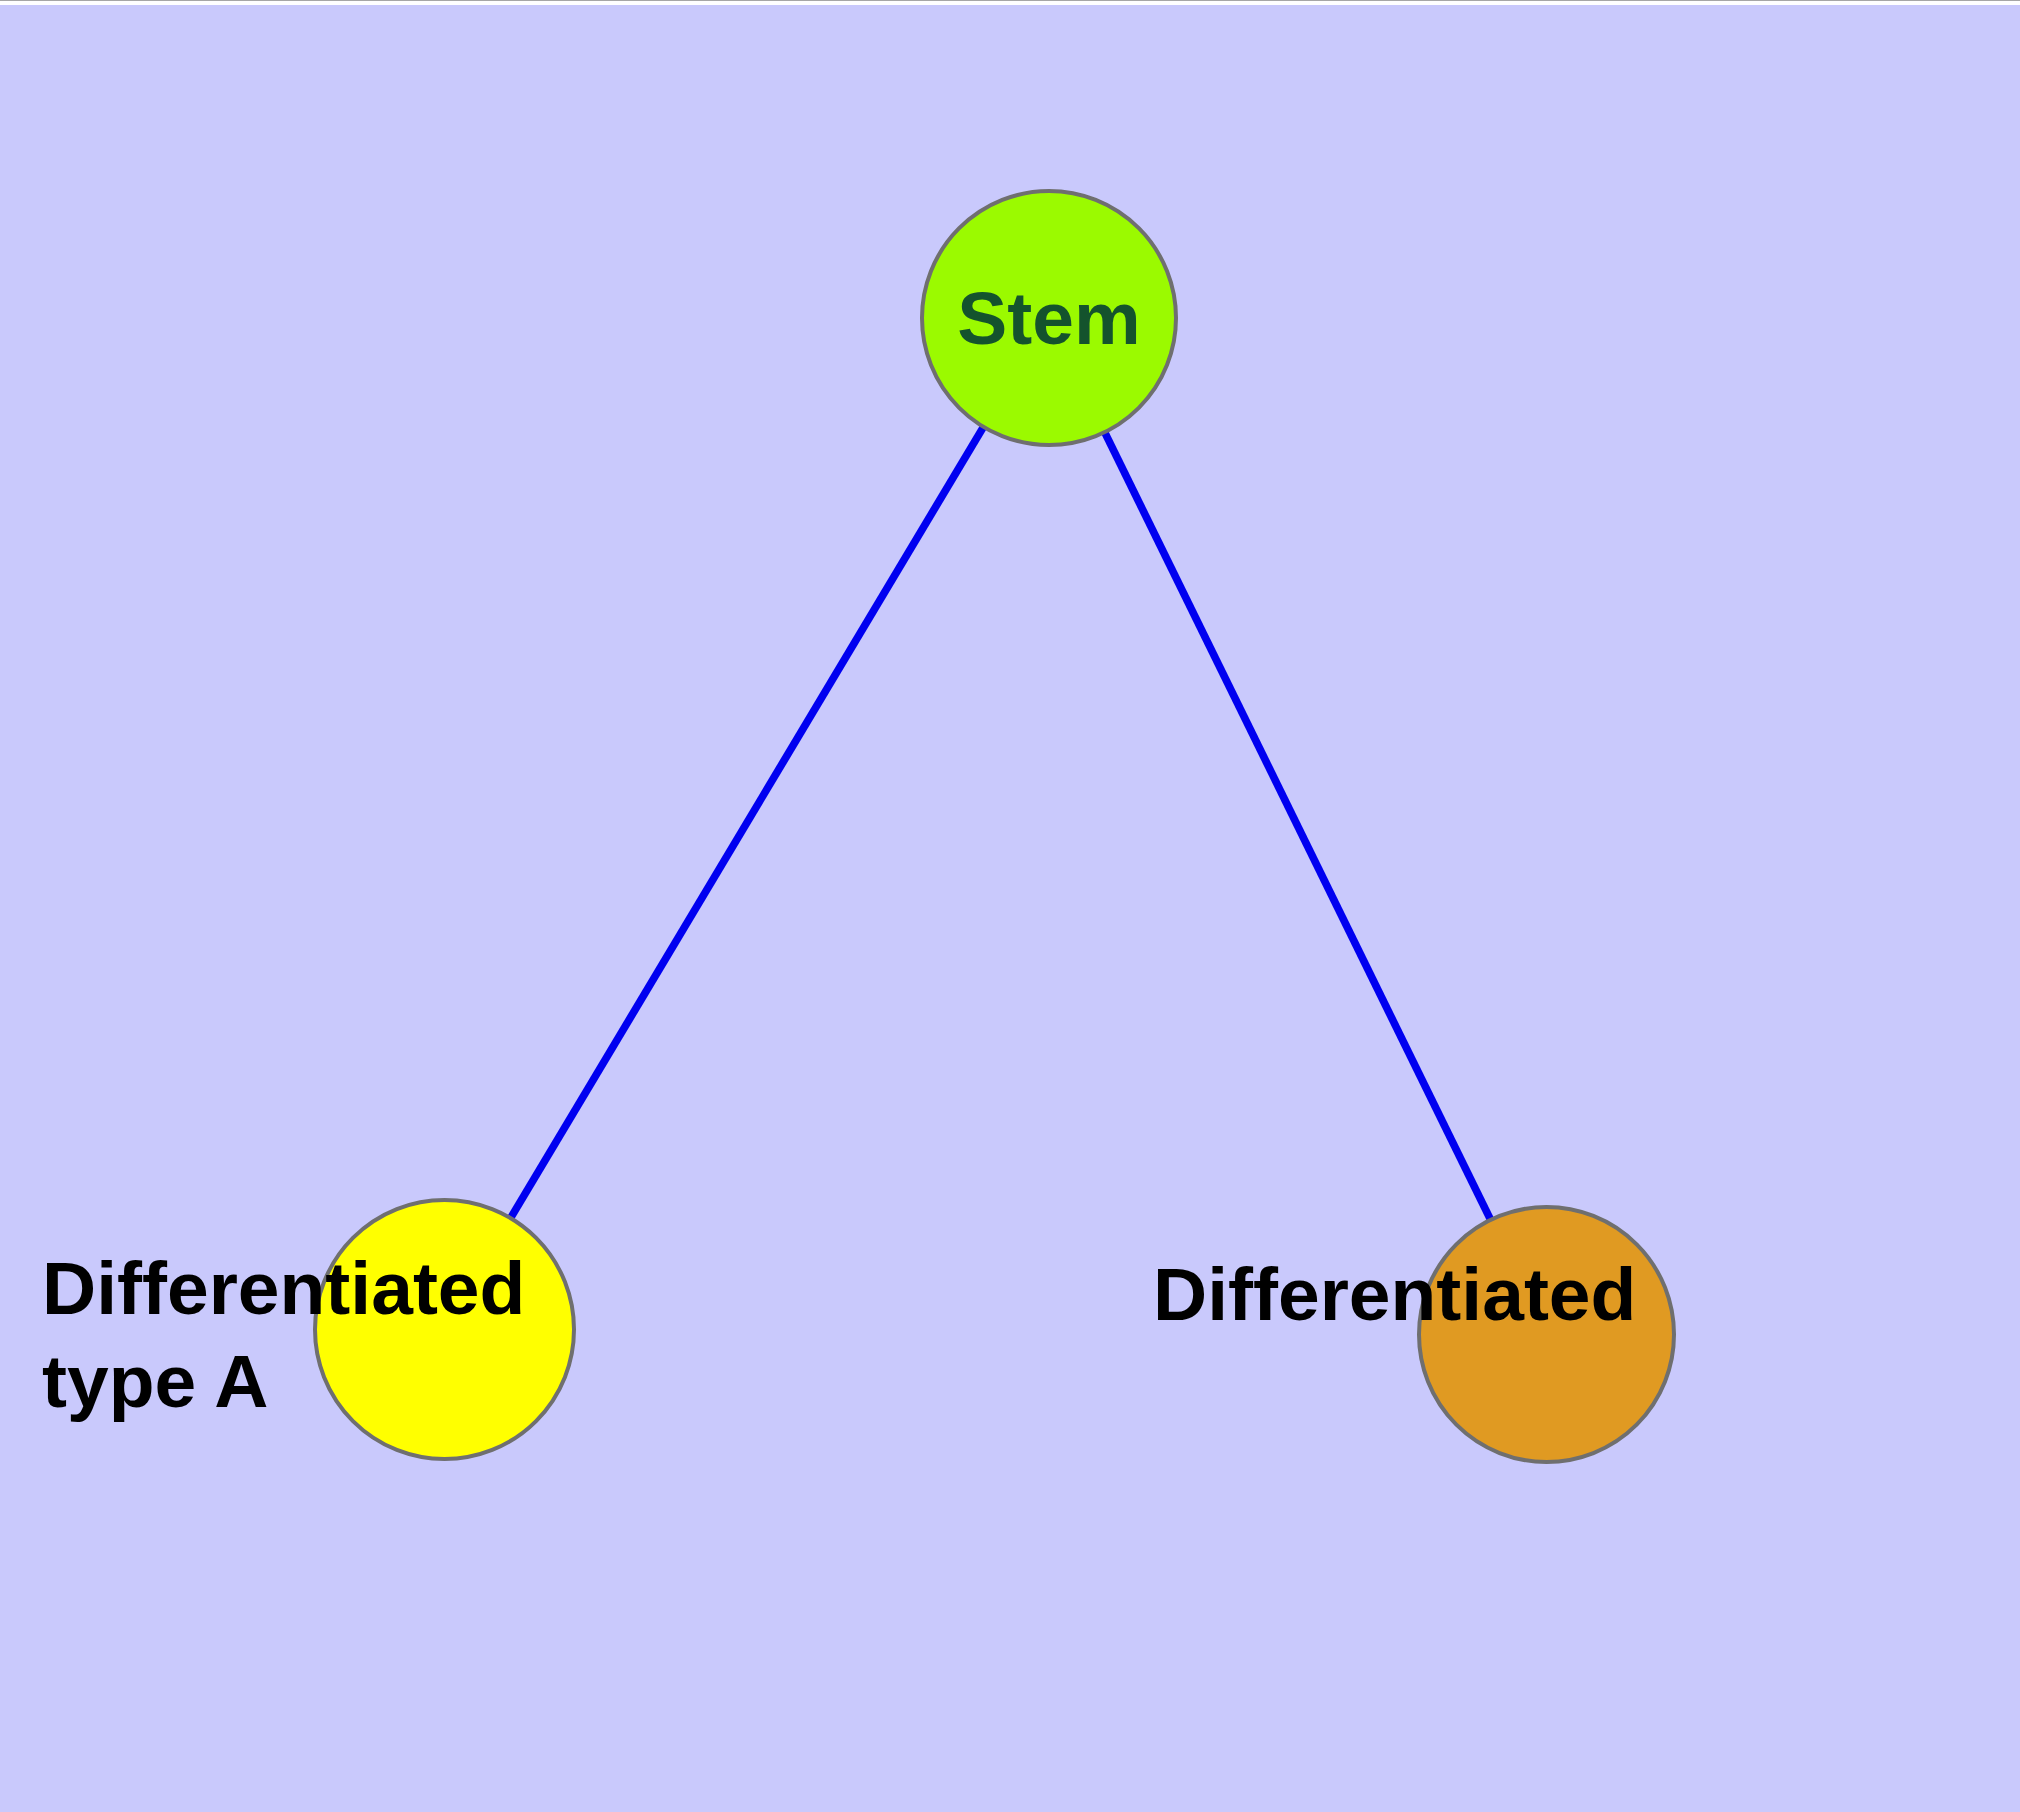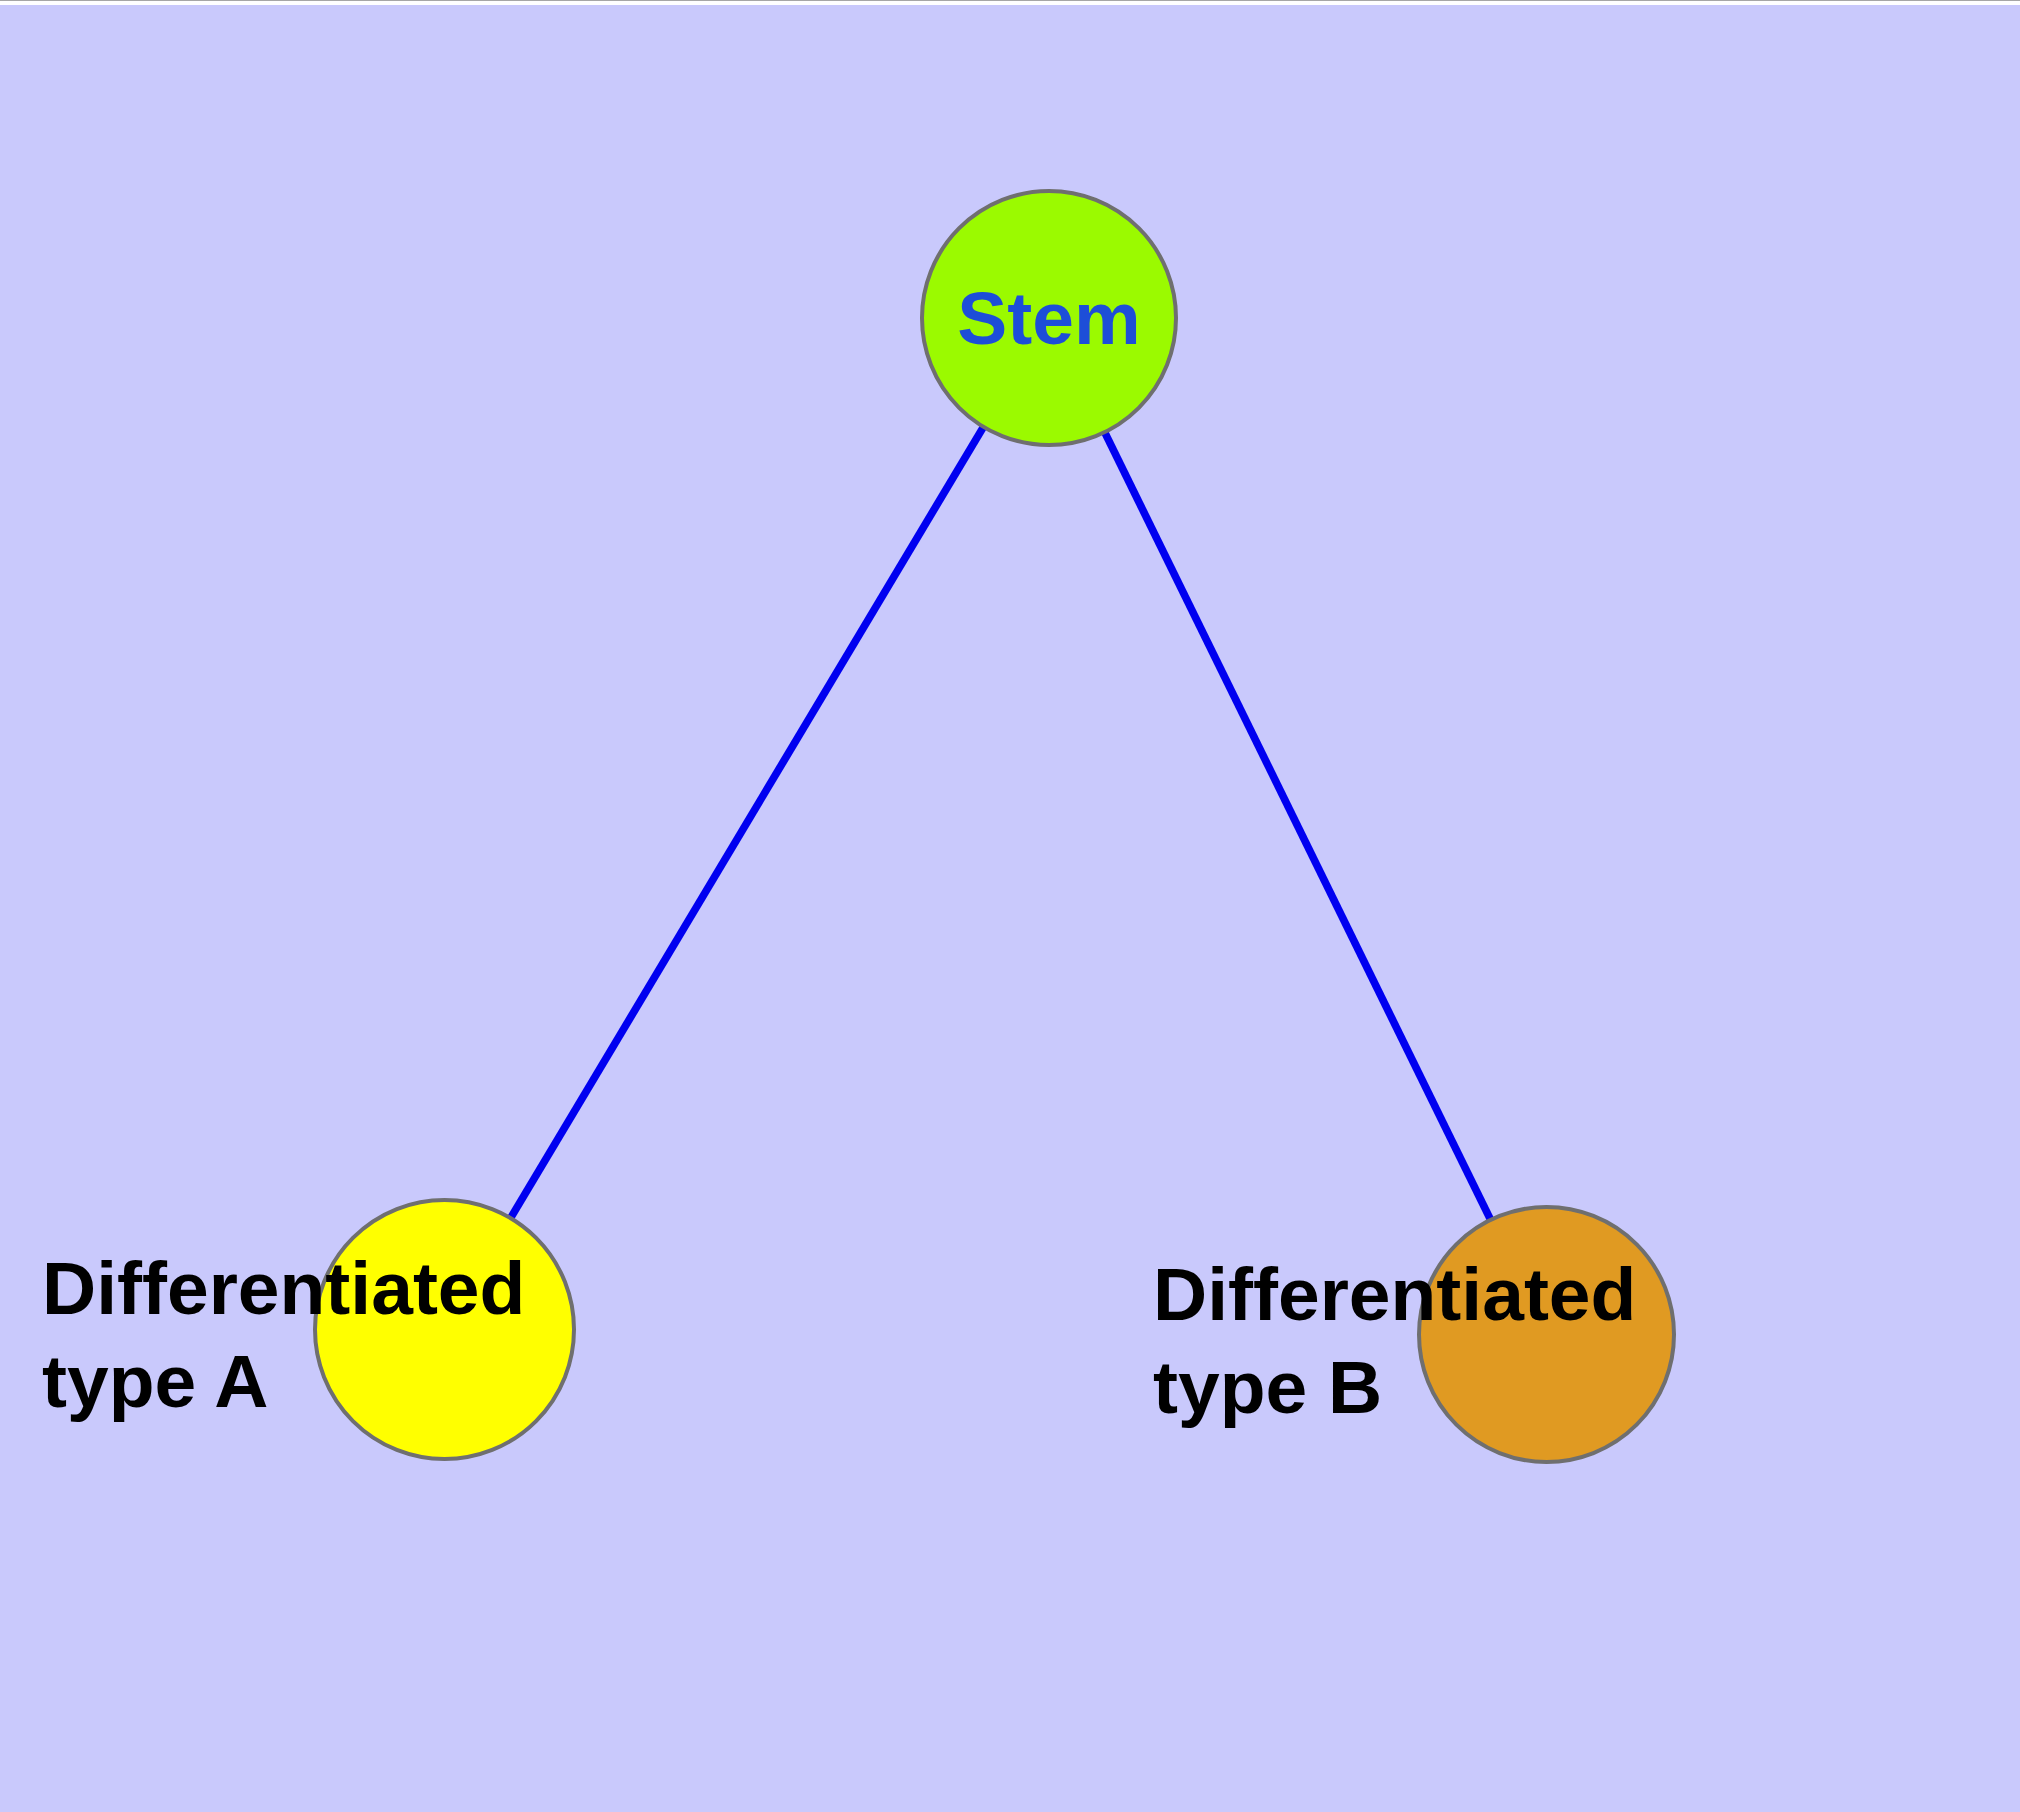--- a/index.html
+++ b/index.html
@@ -66,31 +66,30 @@
 <div class="canvas" style="background-color: rgb(201, 201, 252);">
 
   <div class="top-strip" style="background-color: rgb(255, 255, 255); border-top-color: rgb(166, 166, 166);"></div>
 
   <svg class="edge-layer" viewBox="0 0 2384 2138" xmlns="http://www.w3.org/2000/svg">
     <line class="edge" x1="1237" y1="375" x2="524" y2="1568" style="stroke: rgb(0, 0, 240);"></line>
     <line class="edge" x1="1237" y1="375" x2="1825" y2="1575" style="stroke: rgb(0, 0, 240);"></line>
   </svg>
 
   <div class="node node-stem" style="background-color: rgb(155, 250, 0); border-color: rgb(111, 111, 111);">
-    <span class="node-label" style="color: #1d4ed8;">Stem</span>
+    <span class="node-label" style="color: #14532d;">Stem</span>
   </div>
 
   <div class="node node-type-a" style="background-color: rgb(255, 255, 0); border-color: rgb(111, 111, 111);"></div>
 
   <div class="node node-type-b" style="background-color: rgb(224, 154, 34); border-color: rgb(111, 111, 111);"></div>
 
   <div class="free-label label-type-a" style="color: rgb(0, 0, 0);">
     <div class="label-line">Differentiated</div>
     <div class="label-line">type A</div>
   </div>
 
   <div class="free-label label-type-b" style="color: rgb(0, 0, 0);">
     <div class="label-line">Differentiated</div>
-    <div class="label-line">type B</div>
   </div>
 
 </div>
 
 
 </body></html>

